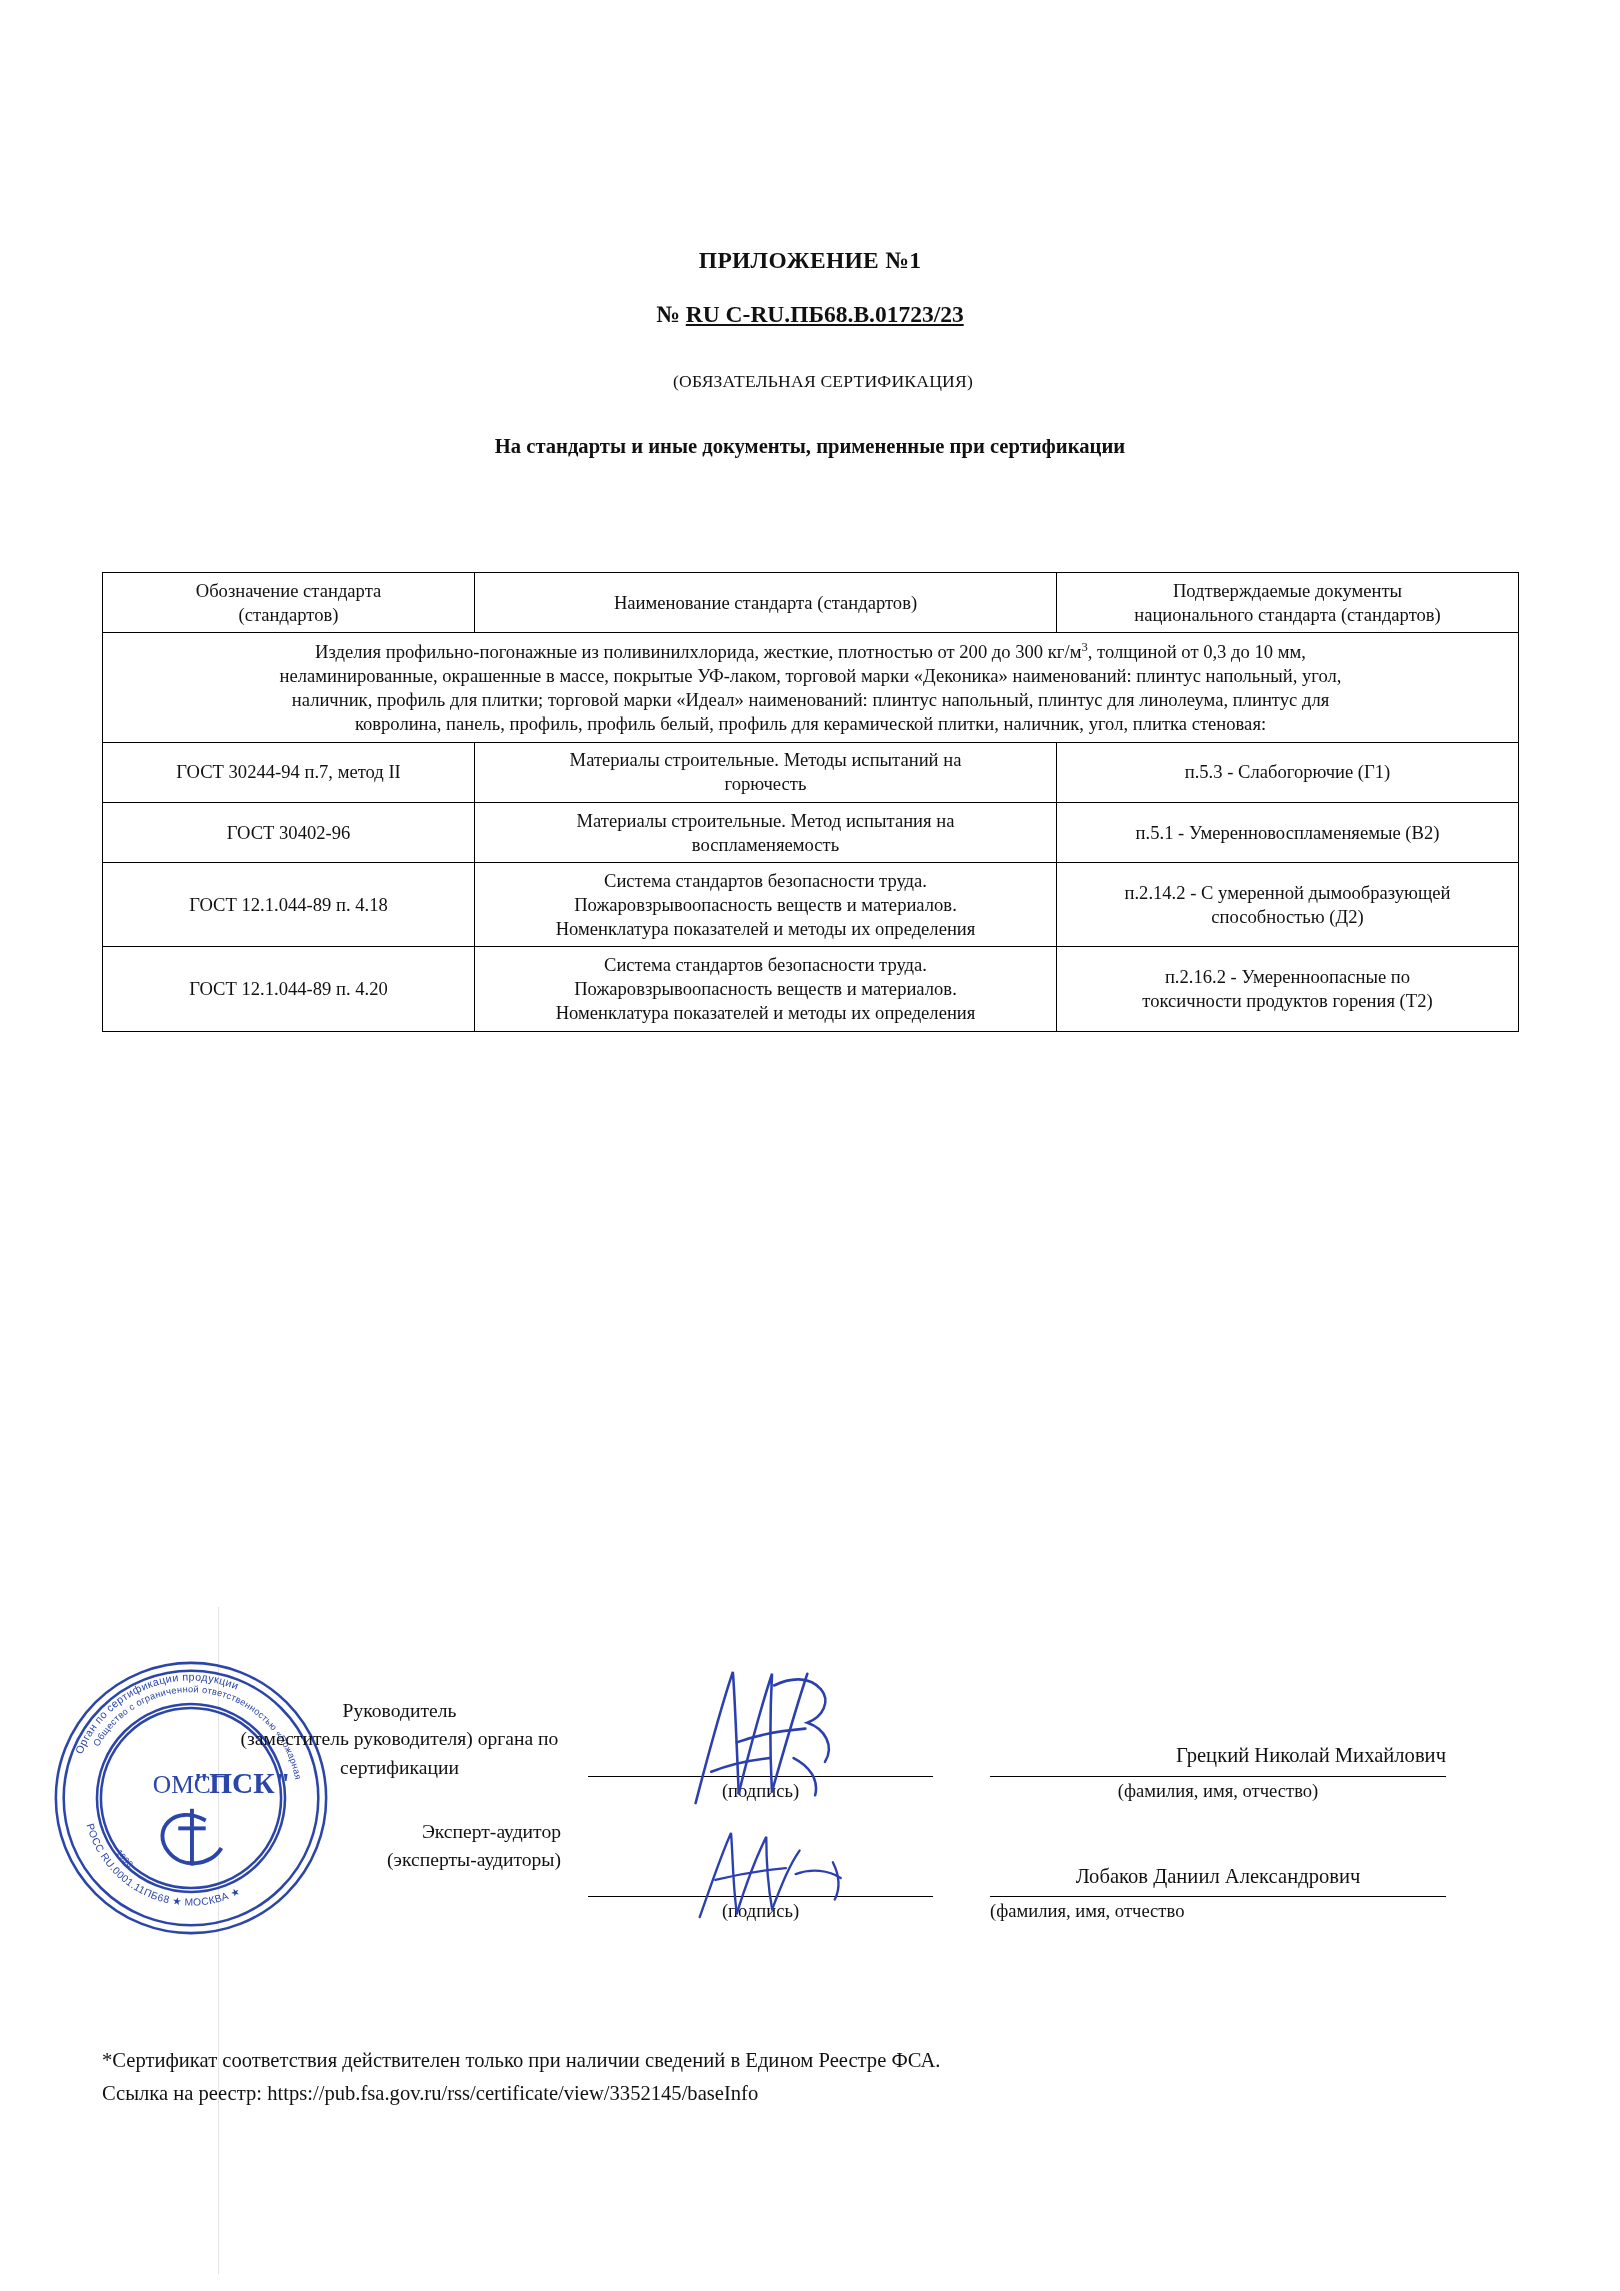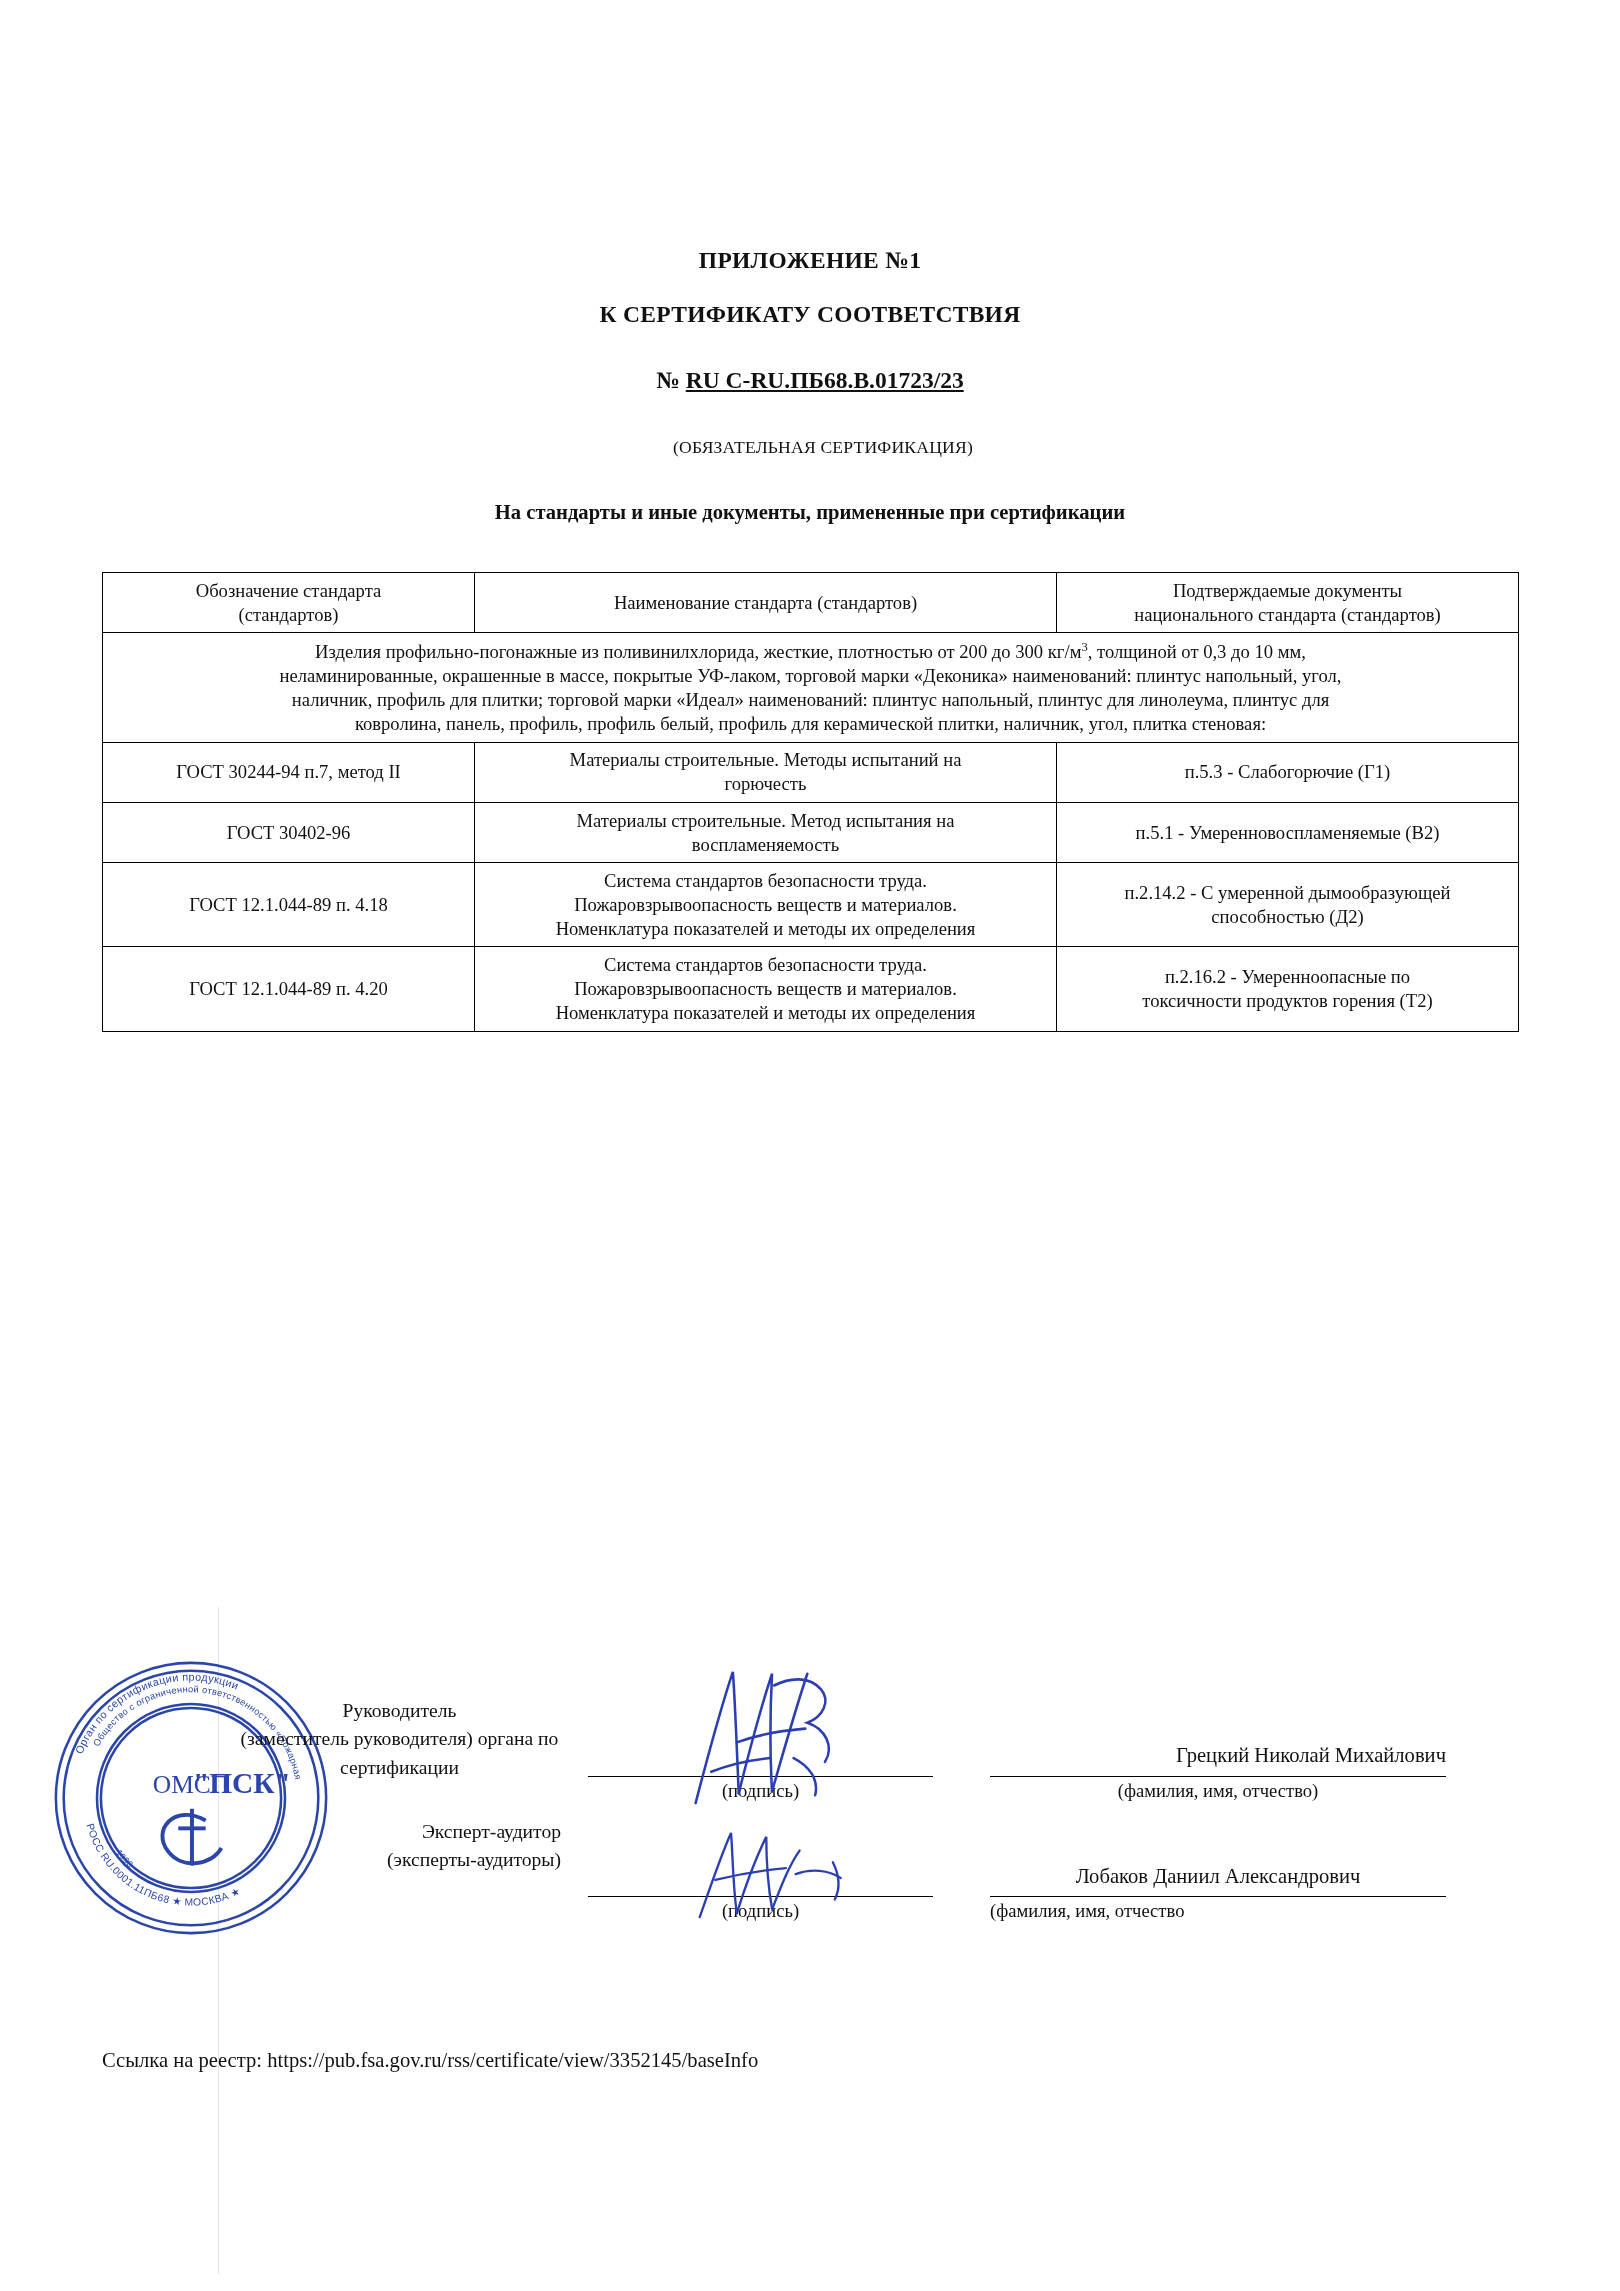--- a/index.html
+++ b/index.html
@@ -247,21 +247,20 @@
 </style>
 </head>
 <body>
 
 <div class="page">
 
   <div class="fold"></div>
 
   <div class="header">
     <div class="title-1">ПРИЛОЖЕНИЕ №1</div>
-    <div class="title-2">К СЕРТИФИКАТУ СООТВЕТСТВИЯ</div>
     <div class="title-3">
       <span class="num-prefix">№ </span><span class="num-underline">RU C-RU.ПБ68.В.01723/23</span>
     </div>
     <div class="title-4">(ОБЯЗАТЕЛЬНАЯ СЕРТИФИКАЦИЯ)</div>
     <div class="title-5">На стандарты и иные документы, примененные при сертификации</div>
   </div>
 
   <div class="tbl-wrap">
     <table class="std">
       <colgroup>
@@ -419,17 +418,18 @@
       <path d="M 14 96 C 26 62, 36 32, 46 10 C 48 36, 48 66, 52 92"></path>
       <path d="M 52 92 C 62 60, 72 34, 82 14 C 82 40, 84 66, 88 88"></path>
       <path d="M 88 88 C 98 62, 106 42, 116 28"></path>
       <path d="M 30 58 C 54 52, 78 48, 102 46"></path>
       <path d="M 112 52 C 128 46, 146 48, 158 56"></path>
       <path d="M 150 40 C 156 52, 158 66, 152 78"></path>
     </g>
   </svg>
 
   <div class="footer">
+    <div>*Сертификат соответствия действителен только при наличии сведений в Едином Реестре ФСА.</div>
     <div>Ссылка на реестр: https://pub.fsa.gov.ru/rss/certificate/view/3352145/baseInfo</div>
   </div>
 
 </div>
 
 
 </body></html>

